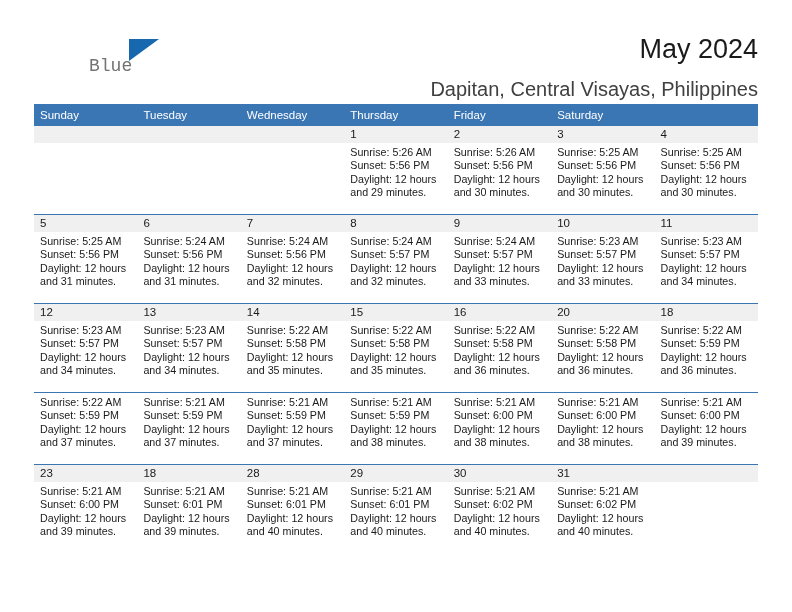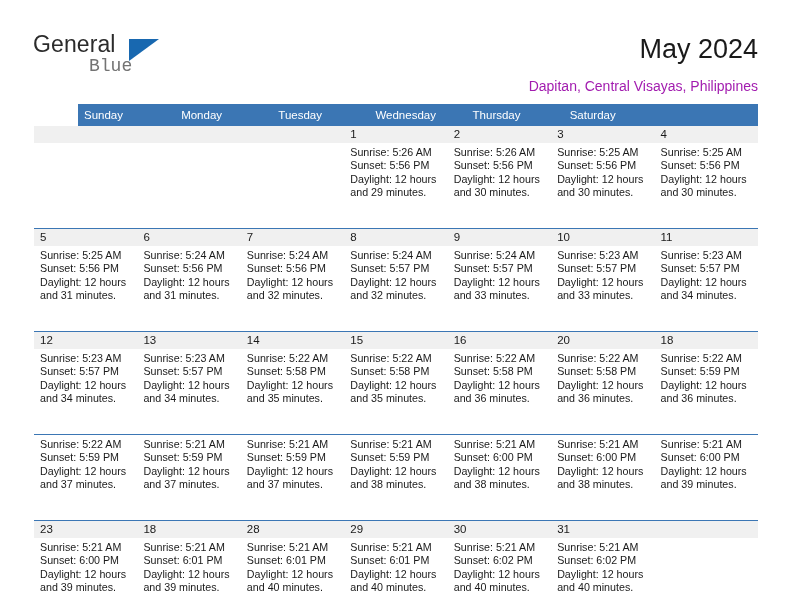--- a/index.html
+++ b/index.html
@@ -63,39 +63,38 @@
     top: 34px;
     font-size: 27px;
     color: #1a1a1a;
     text-align: center;
     white-space: nowrap;
   }
   .subtitle {
     position: absolute;
     right: 34px;
     top: 78px;
-    font-size: 14px;
-    color: #a21caf;
+    font-size: 20px;
+    color: #404040;
     text-align: center;
     white-space: nowrap;
   }
 
   
   .calendar {
     position: absolute;
     left: 34px;
     top: 104px;
     width: 724px;
   }
   .weekdays {
     display: grid;
     grid-template-columns: repeat(7, 1fr);
     background: #3B76B4;
     height: 22px;
-    margin-left: 44px;
   }
   .weekday {
     color: #ffffff;
     font-size: 11.5px;
     line-height: 22px;
     padding-left: 6px;
     box-sizing: border-box;
     white-space: nowrap;
   }
   .week {
@@ -111,56 +110,55 @@
   .daynum {
     font-size: 11.5px;
     line-height: 17px;
     color: #1a1a1a;
     padding-left: 6px;
     box-sizing: border-box;
   }
   .week-body {
     display: grid;
     grid-template-columns: repeat(7, 1fr);
-    height: 85px;
+    height: 71px;
     background: #ffffff;
   }
   .cell {
     padding: 3px 6px 0 6px;
     box-sizing: border-box;
   }
   .cell .line {
     font-size: 10.7px;
     line-height: 13.4px;
     color: #1a1a1a;
     white-space: nowrap;
   }
 </style>
 </head>
 <body>
 
 <div class="page">
 
   <div class="header">
     <div class="brand">
-      <span class="brand-general">General</span>
       <span class="brand-triangle"></span>
       <span class="brand-blue">Blue</span>
     </div>
     <div class="title">May 2024</div>
     <div class="subtitle">Dapitan, Central Visayas, Philippines</div>
   </div>
 
   <div class="calendar">
     <div class="weekdays" id="weekday-row">
         <div class="weekday">Sunday</div>
-        <div class="weekday">Monday</div>
         <div class="weekday">Tuesday</div>
         <div class="weekday">Wednesday</div>
         <div class="weekday">Thursday</div>
+        <div class="weekday">Friday</div>
         <div class="weekday">Saturday</div>
       </div>
     <div id="weeks-container">
         <div class="week">
           <div class="week-numbers">
             <div class="daynum"></div>
             <div class="daynum"></div>
             <div class="daynum"></div>
             <div class="daynum">1</div>
             <div class="daynum">2</div>

